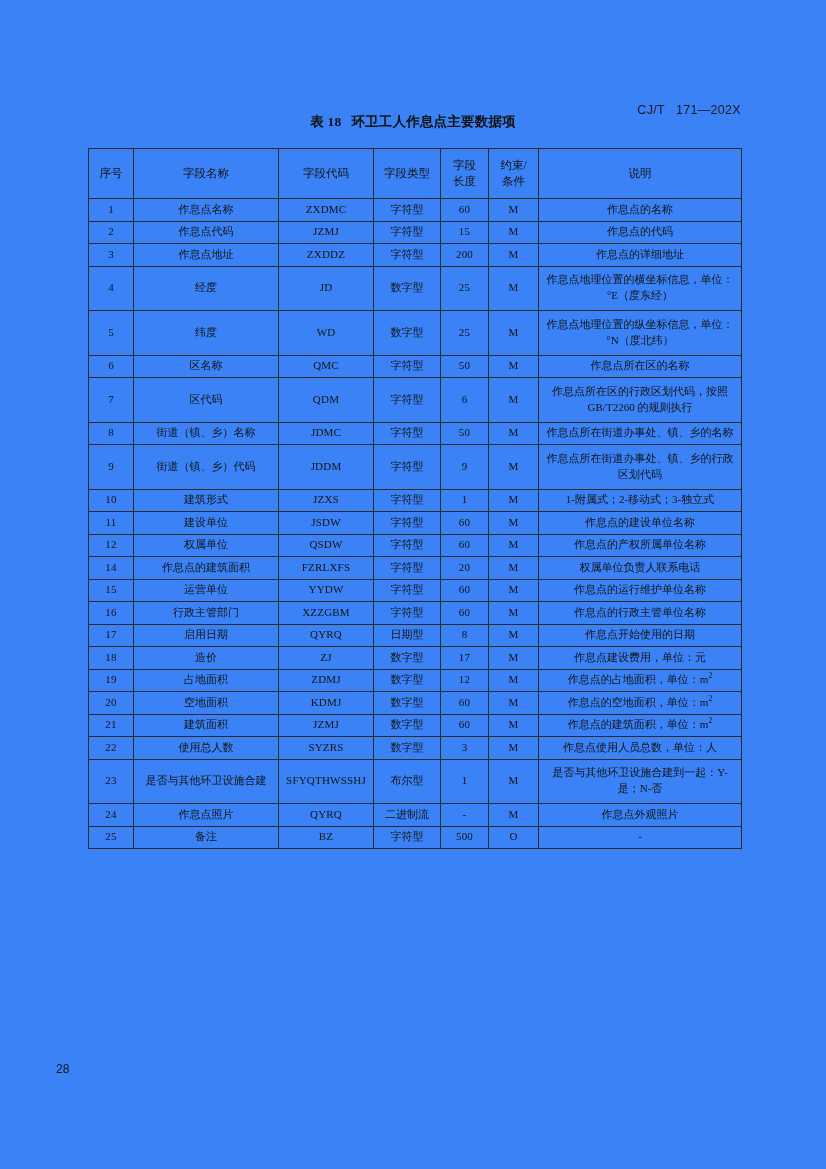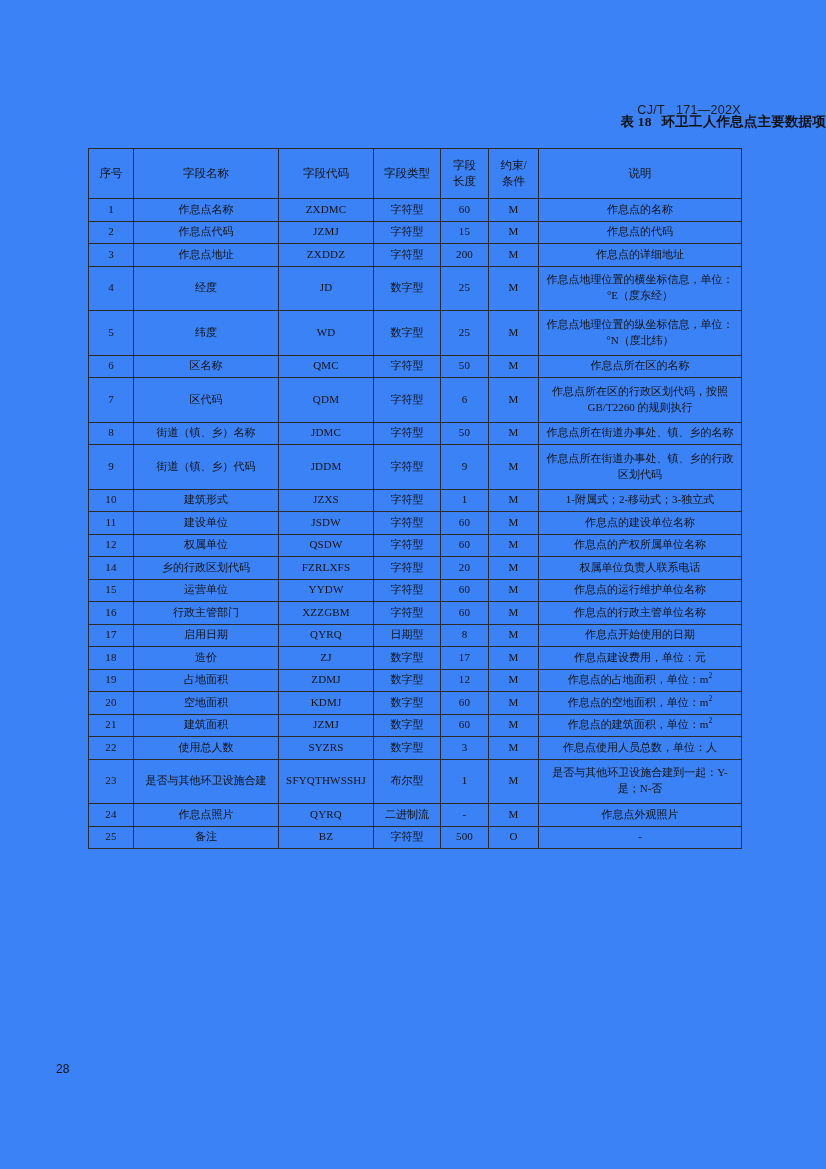--- a/index.html
+++ b/index.html
@@ -32,21 +32,21 @@
     color: #1a1a1a;
     white-space: pre;
   }
 
   
   .table-caption {
     position: absolute;
     top: 113px;
     left: 0;
     width: 826px;
-    text-align: right;
+    text-align: center;
     font-size: 13.5px;
     font-weight: bold;
     color: #111;
     letter-spacing: 0.2px;
   }
   .table-caption .cap-num { font-weight: bold; }
   .table-caption .cap-txt { margin-left: 10px; }
 
   
   .tbl-wrap {
@@ -249,21 +249,21 @@
             <td class="num">12</td>
             <td>权属单位</td>
             <td class="code">QSDW</td>
             <td>字符型</td>
             <td class="num">60</td>
             <td class="cond">M</td>
             <td class="desc">作息点的产权所属单位名称</td>
           </tr>
           <tr>
             <td class="num">14</td>
-            <td>乡的行政区划代码</td>
+            <td>作息点的建筑面积</td>
             <td class="code">FZRLXFS</td>
             <td>字符型</td>
             <td class="num">20</td>
             <td class="cond">M</td>
             <td class="desc">权属单位负责人联系电话</td>
           </tr>
           <tr>
             <td class="num">15</td>
             <td>运营单位</td>
             <td class="code">YYDW</td>

